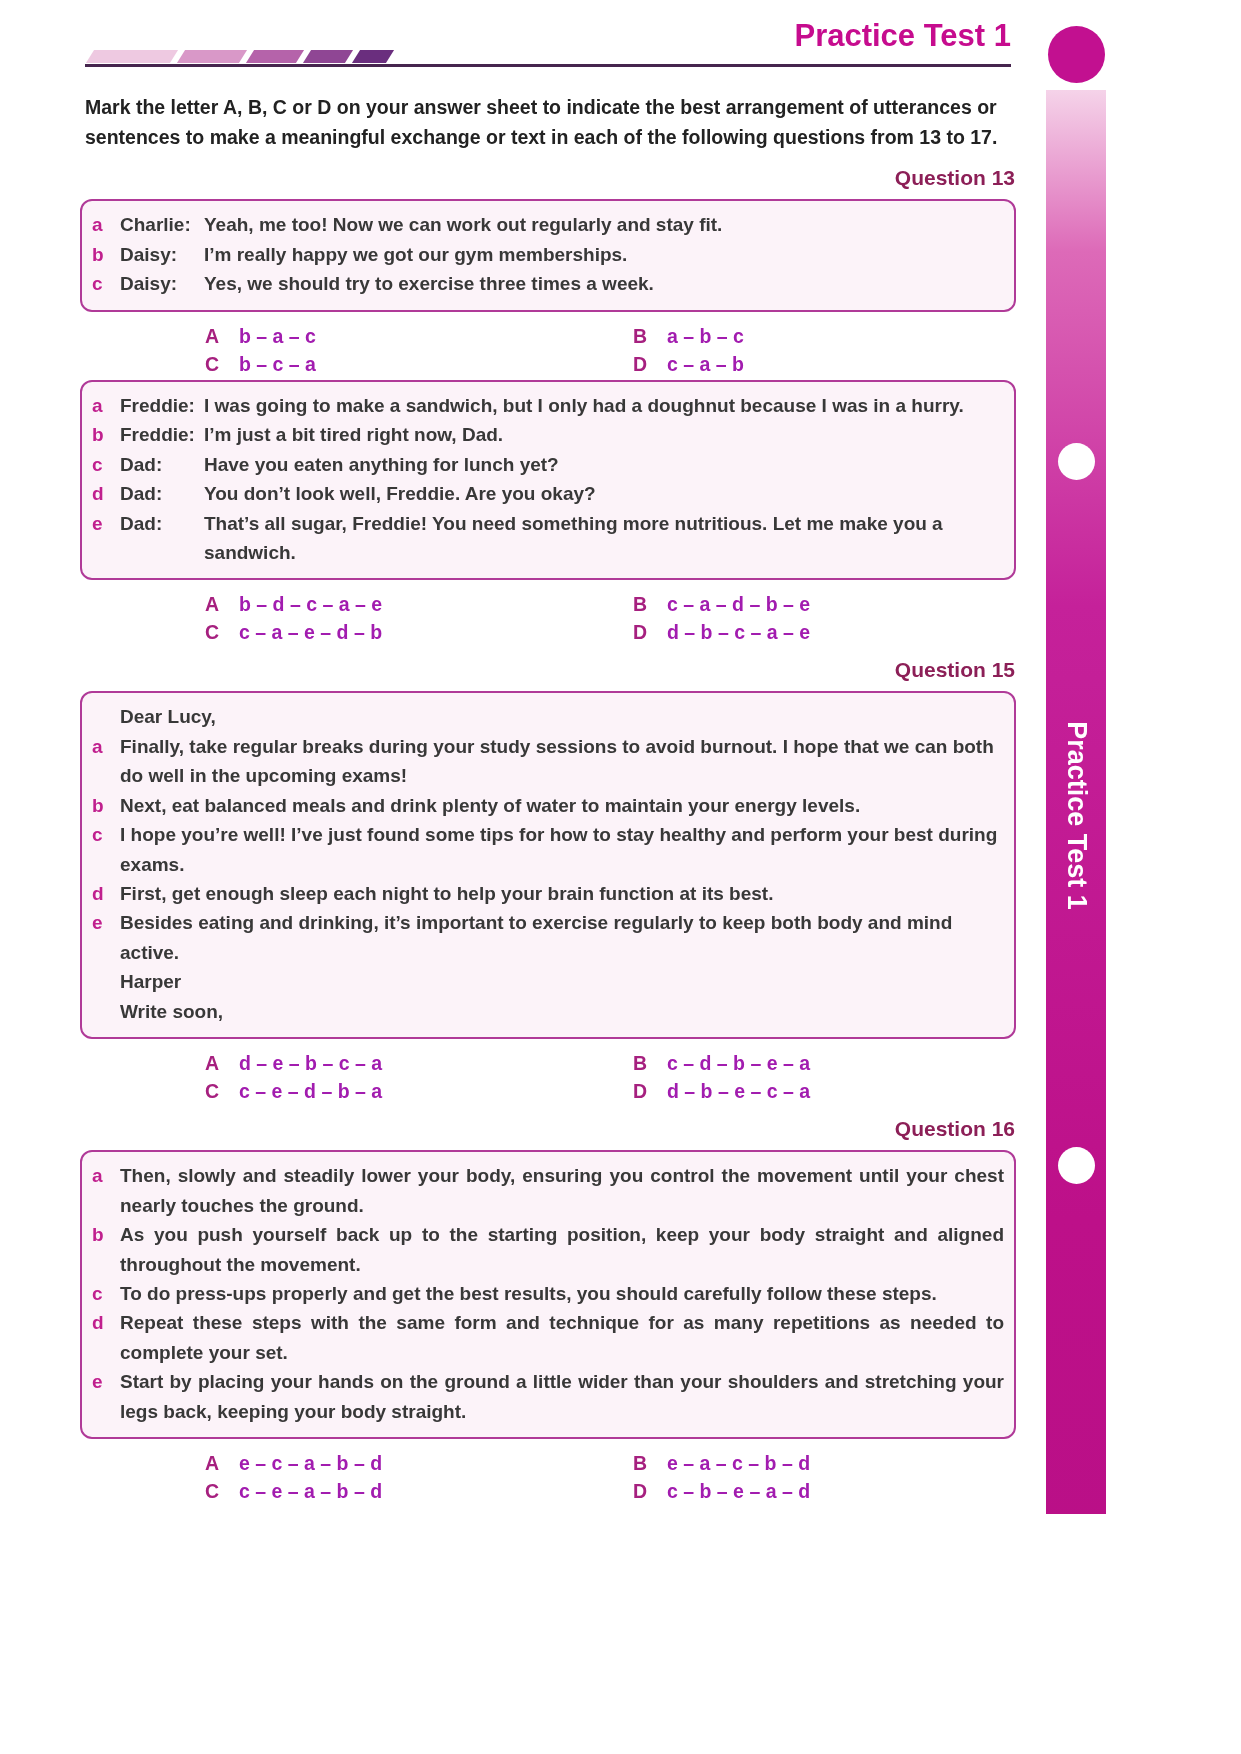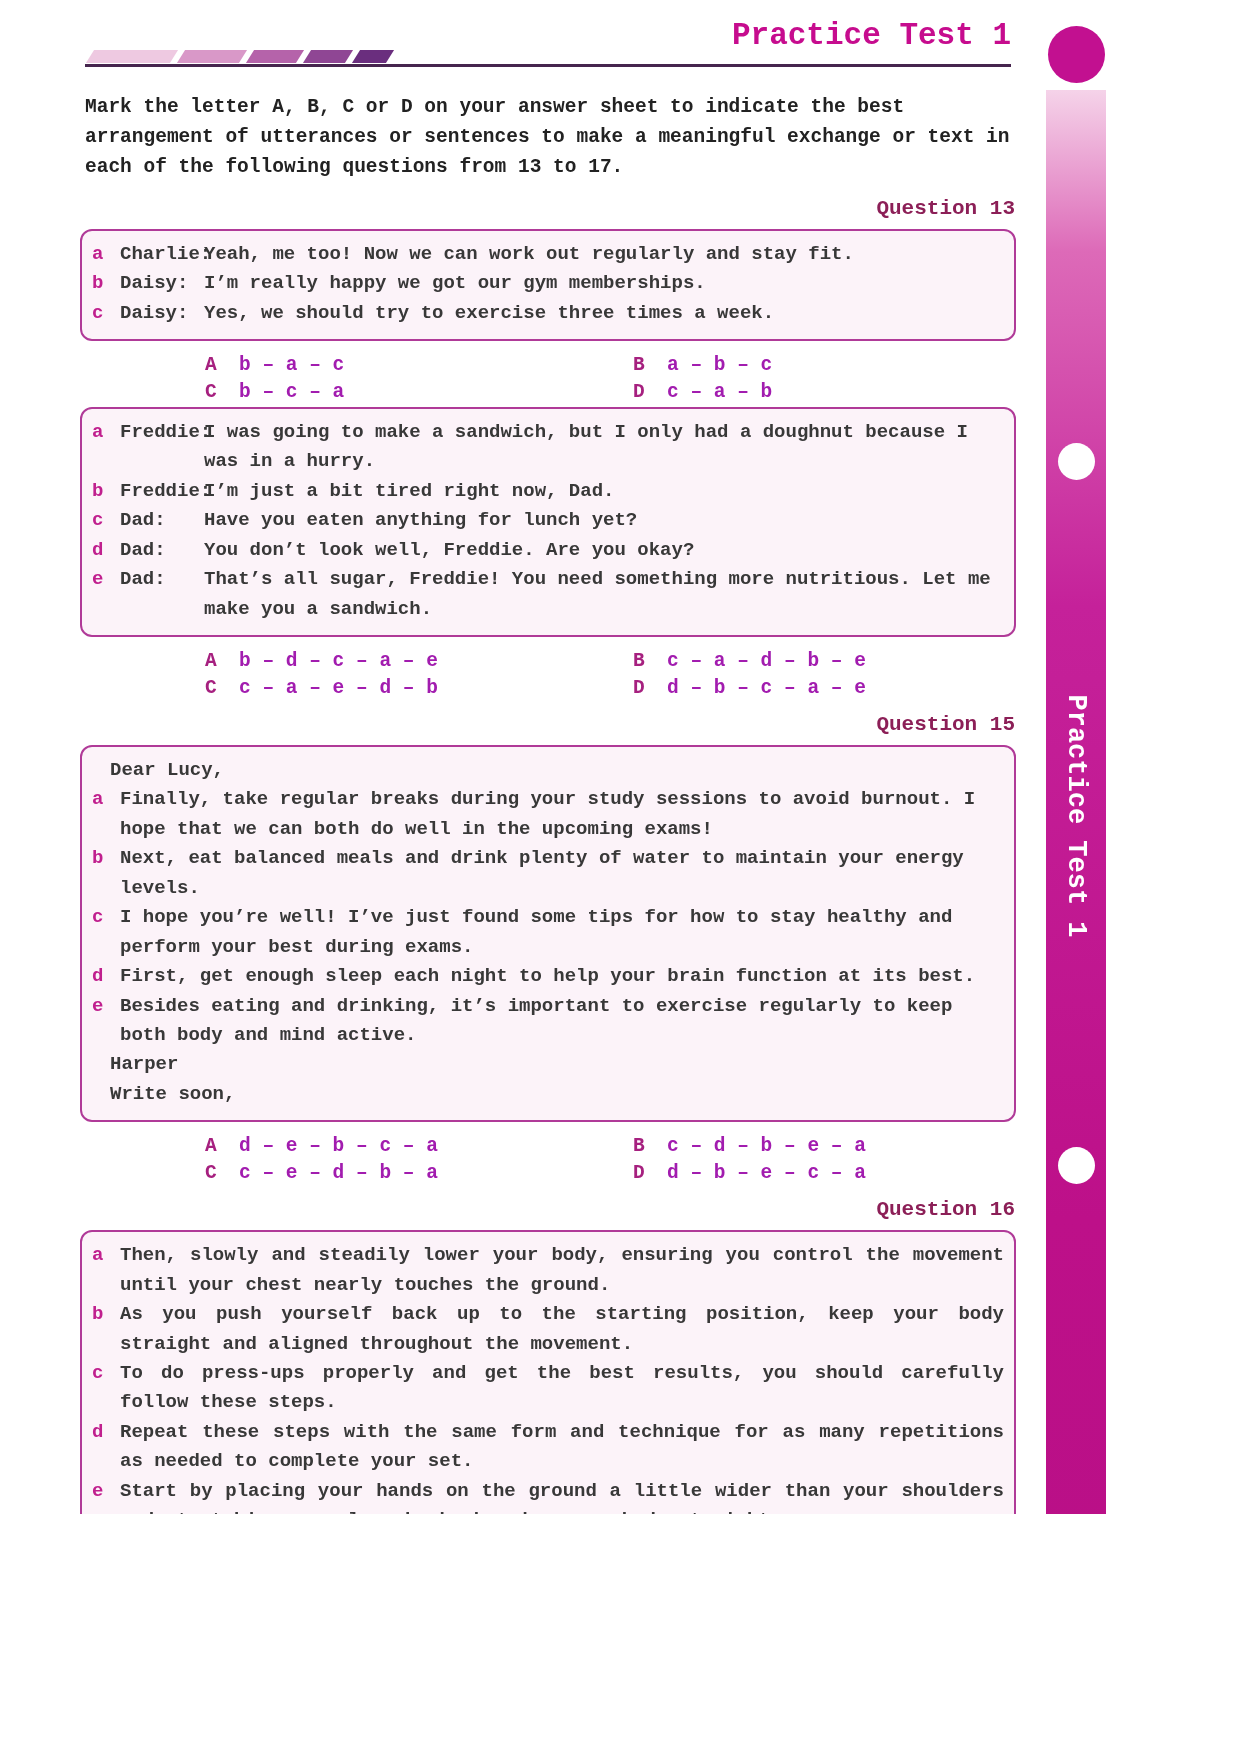--- a/index.html
+++ b/index.html
@@ -2,21 +2,21 @@
 <html><head>
 <meta charset="utf-8">
 <style>
   * { box-sizing: border-box; }
   html,body { margin:0; padding:0; background:#ffffff; }
   .page {
     position: relative;
     width: 1241px;
     height: 1514px;
     background: #ffffff;
-    font-family: Liberation Mono, monospace;
+    font-family: Liberation Sans, sans-serif;
     color: #333333;
     overflow: hidden;
   }
 
   
   .header-title {
     position: absolute;
     left: 85px; top: 18px; width: 926px;
     text-align: right;
     font-size: 31px;
@@ -106,21 +106,21 @@
     font-weight: bold;
     line-height: 1.55;
     color: #383838;
   }
   .drow { display: grid; grid-template-columns: 28px 84px 1fr; }
   .lrow { display: grid; grid-template-columns: 28px 1fr; }
   .it-letter { color: #c01f8e; font-weight: bold; }
   .speaker { color: #383838; }
   .utt { display: block; }
   .justify .utt { text-align: justify; }
-  .plain-line { margin-left: 18px; }
+  .plain-line { margin-left: 28px; }
 
   .options {
     margin: 13px 0 4px 120px;
     display: grid;
     grid-template-columns: 428px 1fr;
     row-gap: 5px;
     font-size: 19.5px;
   }
   .opt { display: flex; gap: 15px; }
   .opt-letter { color: #a6207f; font-weight: bold; min-width: 19px; }

